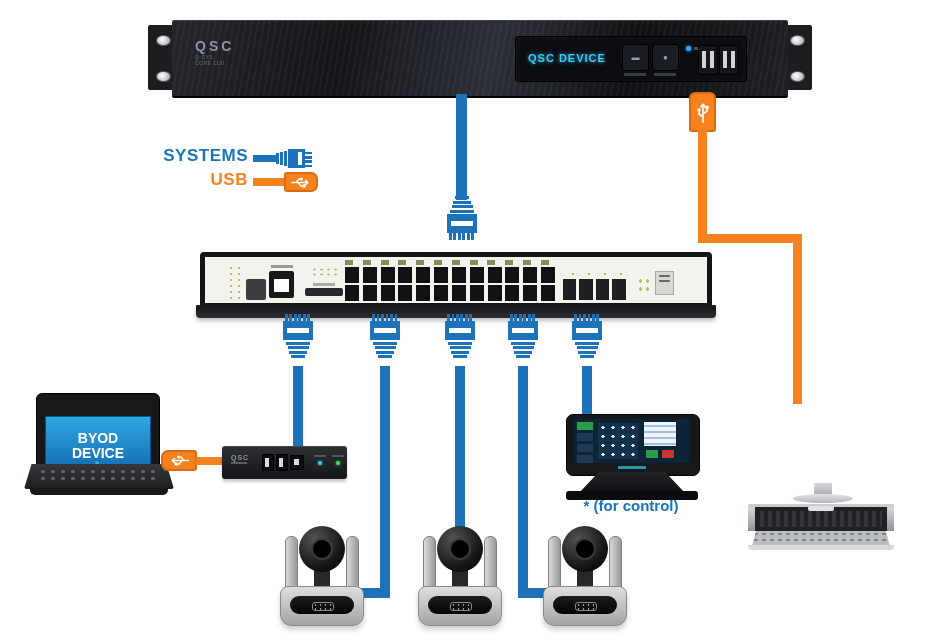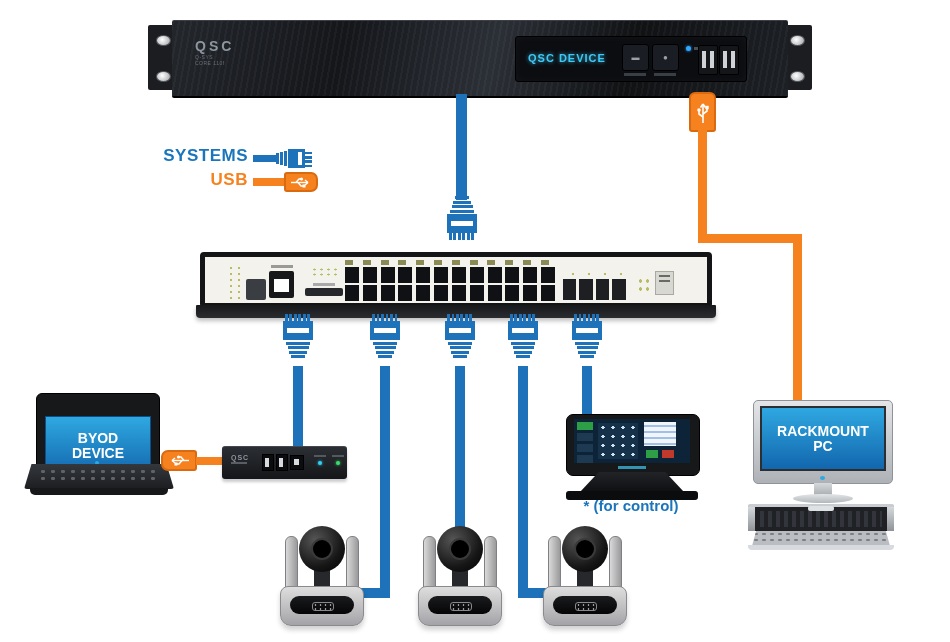--- a/index.html
+++ b/index.html
@@ -373,27 +373,20 @@
       <div class="card"></div>
       <div class="gbtn"></div>
       <div class="rbtn"></div>
     </div>
     <div class="brand"></div>
     <div class="stand"></div>
     <div class="foot"></div>
   </div>
   <div class="abs tp-note">* (for control)</div>
 
-  <div class="abs mon">
-    <div class="scr">
-      <span>RACKMOUNT</span>
-      <span>PC</span>
-    </div>
-    <div class="dot"></div>
-  </div>
   <div class="abs pc-neck"></div>
   <div class="abs pc-foot"></div>
   <div class="abs pc-chassis">
     <div class="earp" style="left:0;"></div>
     <div class="earp" style="right:0;"></div>
     <div class="vents"></div>
     <div class="latch"></div>
   </div>
   <div class="abs pc-kbd"></div>
   <div class="abs pc-kbd-lip"></div>

